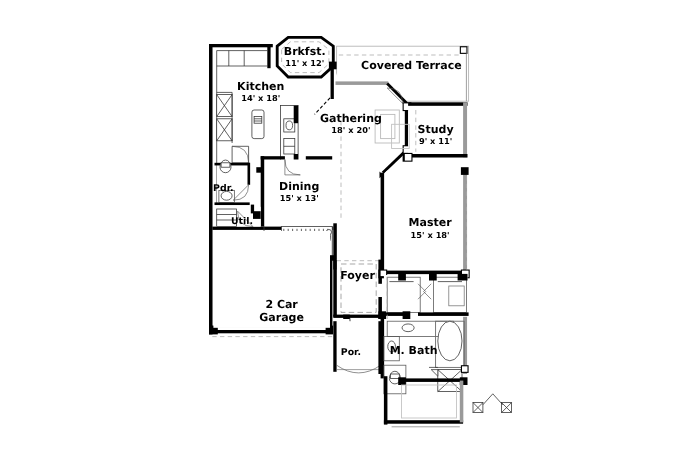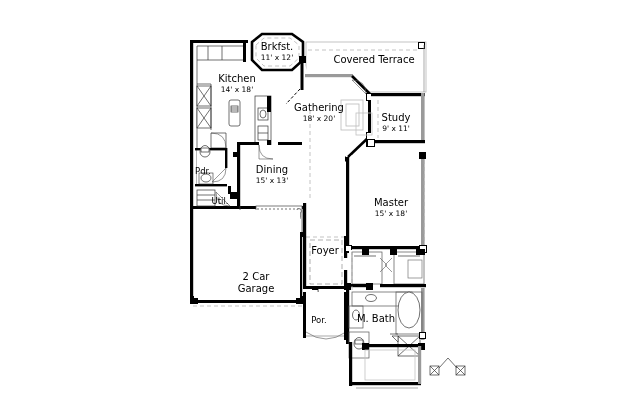--- a/index.html
+++ b/index.html
@@ -11,20 +11,21 @@
     width: 620px;
     height: 415px;
     overflow: hidden;
     font-family: "DejaVu Sans", "Liberation Sans", sans-serif;
   }
   #plan-root {
     position: relative;
     width: 603px;
     height: 415px;
     background: #ffffff;
+    font-weight: bold;
   }
   svg#floorplan {
     display: block;
     width: 620px;
     height: 415px;
   }
   .wall-thick {
     fill: #000000;
   }
   .wall-gray {

